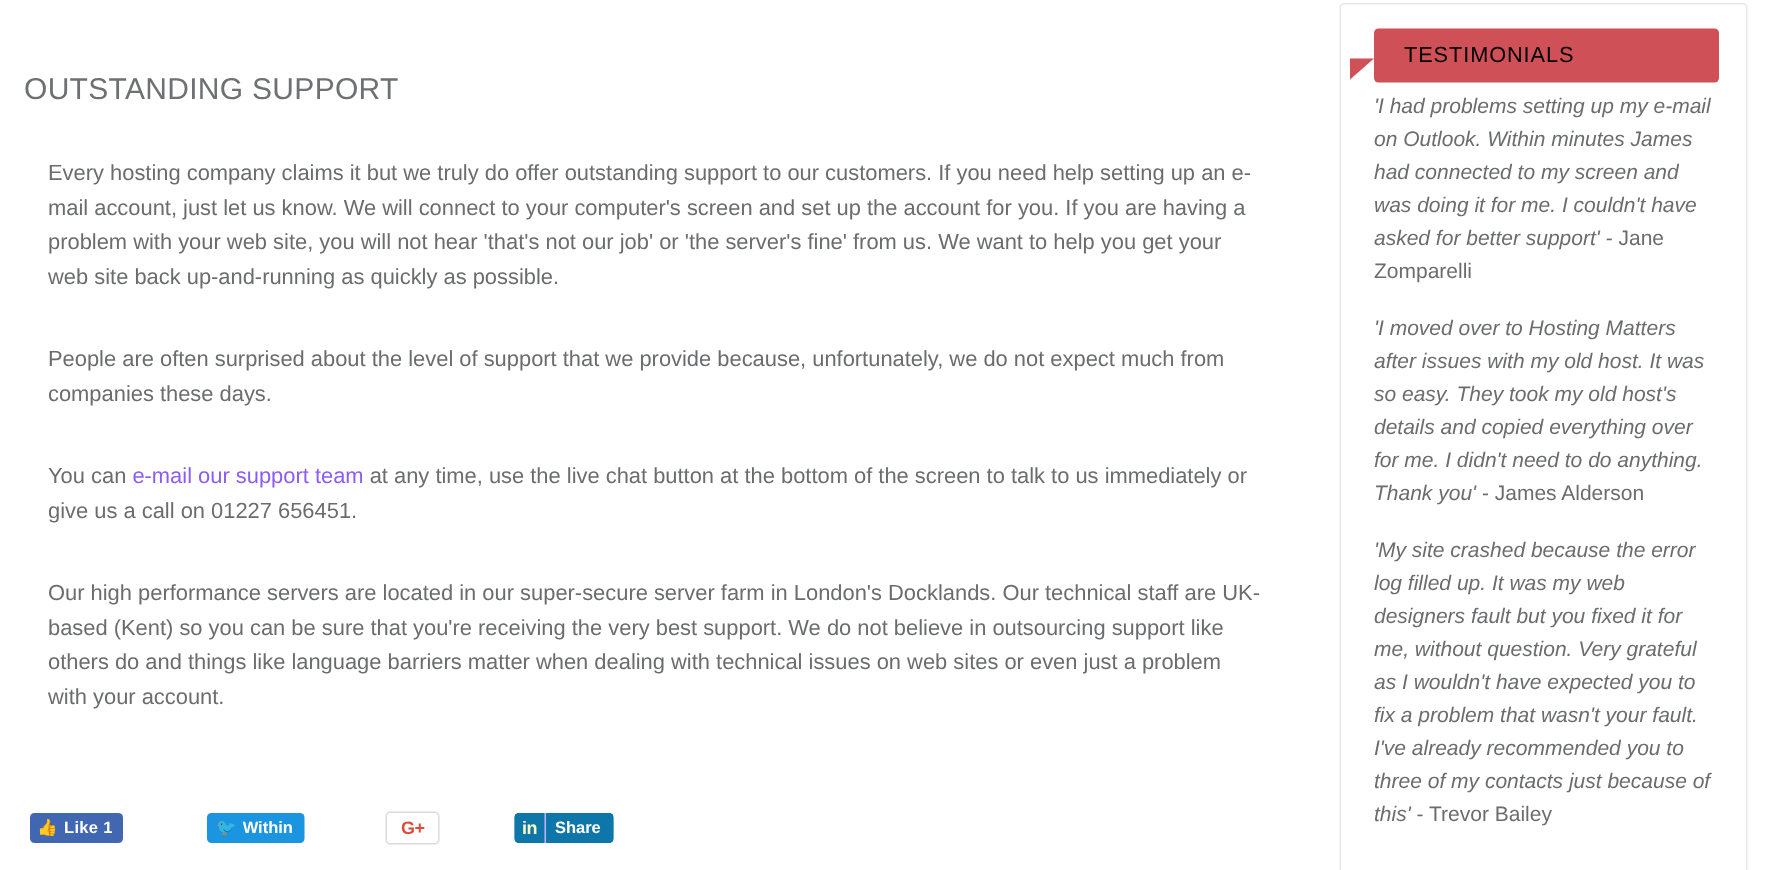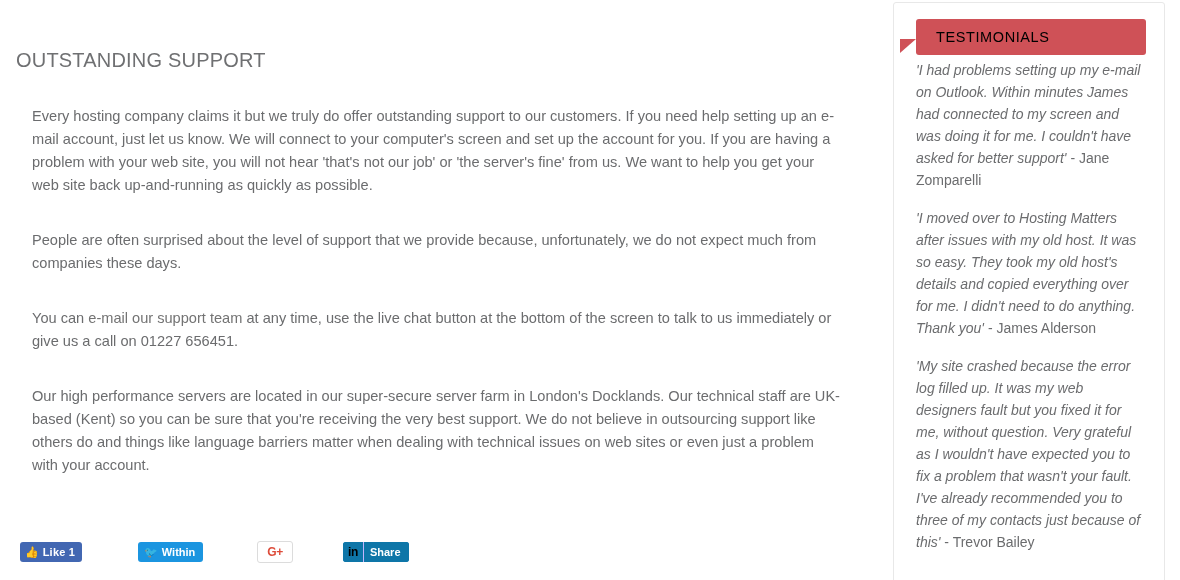--- a/index.html
+++ b/index.html
@@ -45,21 +45,21 @@
   .para {
     font-size: 14.6px;
     line-height: 23px;
     color: #6b6c6e;
     margin: 16px;
     padding-top: 16px;
     max-width: 828px;
     font-family: "Liberation Sans", sans-serif;
   }
   .para a {
-    color: #737373;
+    color: #8b5cf6;
     text-decoration: none;
   }
 
   
   .share-row {
     display: flex;
     align-items: center;
     padding-top: 48px;
     padding-left: 4px;
   }
@@ -103,21 +103,21 @@
   .gp-btn .ico { font-weight: bold; letter-spacing: -0.3px; }
 
   .li-btn {
     background: #0077b5;
     padding: 0;
     overflow: hidden;
     height: 20px;
   }
   .li-btn .li-ico {
     background: #0e76a8;
-    color: #000000;
+    color: #fef9c3;
     font-weight: bold;
     font-size: 12px;
     padding: 0 5px;
     height: 20px;
     display: inline-flex;
     align-items: center;
     font-style: normal;
     letter-spacing: -0.4px;
   }
   .li-btn .lbl {

